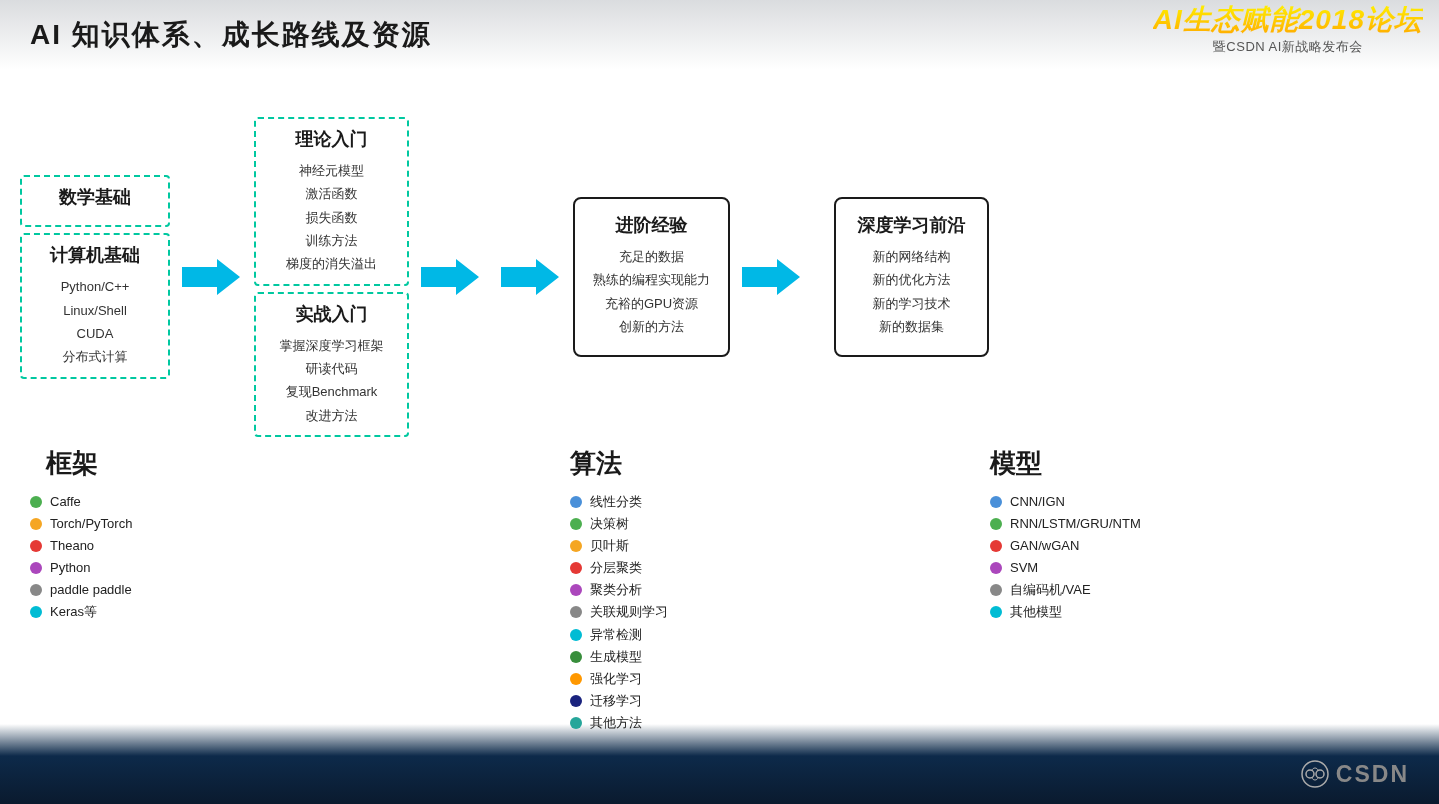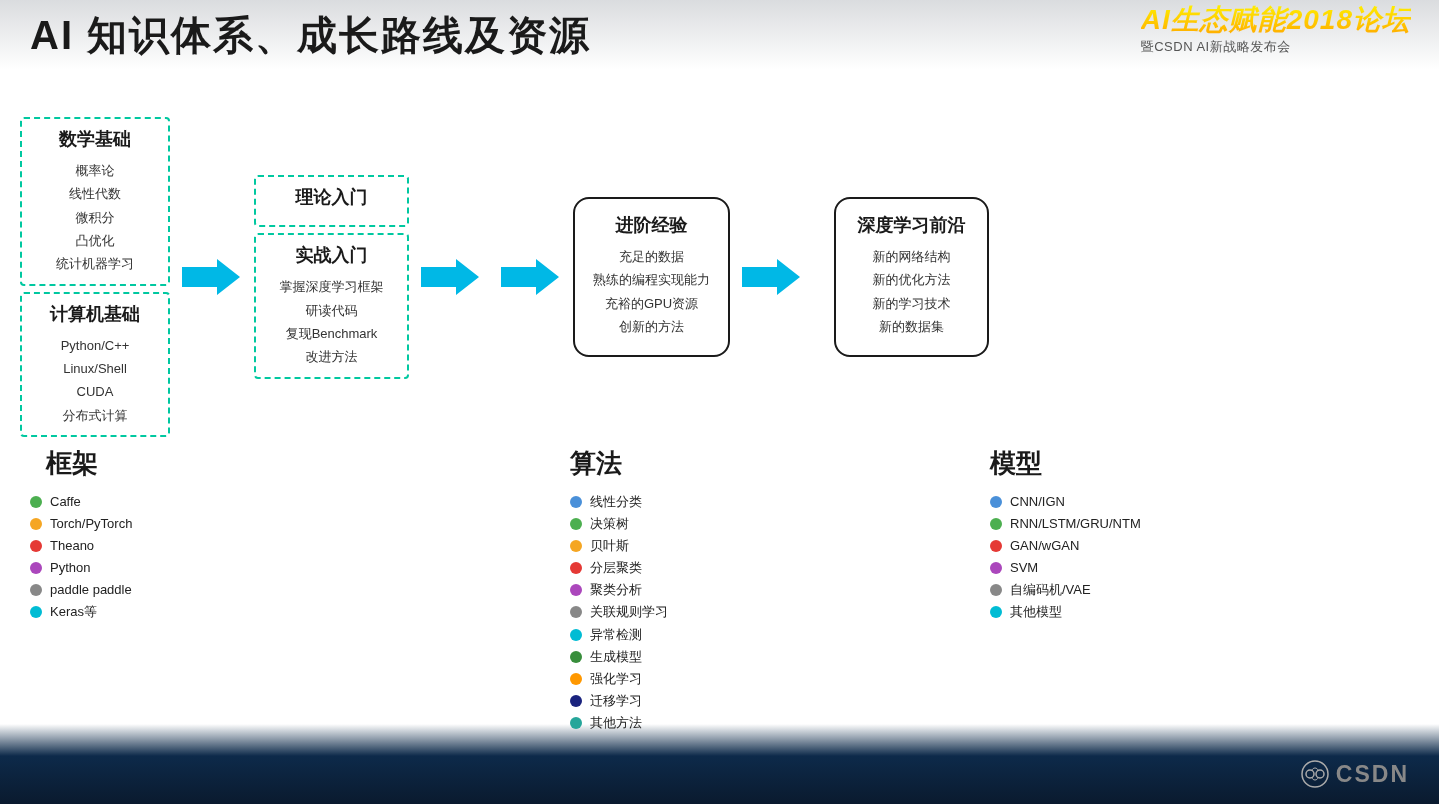--- a/index.html
+++ b/index.html
@@ -29,32 +29,32 @@
       left: 0;
       right: 0;
       height: 70px;
       background: linear-gradient(to bottom, rgba(10,20,40,0.15) 0%, transparent 100%);
       display: flex;
       align-items: center;
       padding: 0 30px;
     }
 
     .main-title {
-      font-size: 40px;
+      font-size: 28px;
       font-weight: bold;
       color: #1a1a1a;
       letter-spacing: 2px;
     }
 
     
     .logo-area {
       position: absolute;
       top: 5px;
-      right: 28px;
-      text-align: left;
+      right: 16px;
+      text-align: center;
     }
 
     .logo-main {
       font-size: 28px;
       font-weight: 900;
       font-style: italic;
       color: transparent;
       background: linear-gradient(to bottom, #ffee00, #ffaa00);
       -webkit-background-clip: text;
       background-clip: text;
@@ -115,21 +115,21 @@
     .small-dashed-title {
       font-size: 16px;
       font-weight: bold;
       color: #1a1a1a;
       line-height: 1.6;
     }
 
     
     .solid-box {
       border: 2px solid #1a1a1a;
-      border-radius: 16px;
+      border-radius: 8px;
       padding: 10px 16px;
       text-align: center;
       background: #fff;
       min-width: 155px;
     }
 
     .solid-box-title {
       font-size: 18px;
       font-weight: bold;
       color: #1a1a1a;
@@ -199,27 +199,20 @@
 <div class="logo-area">
   <div class="logo-main">AI生态赋能2018论坛</div>
   <div class="logo-sub">暨CSDN AI新战略发布会</div>
 </div>
 
 <div style="position:absolute; top:70px; left:20px; right:20px; bottom:320px; display:flex; align-items:center; gap:4px;">
 
   <div style="display:flex; flex-direction:column; gap:6px; min-width:150px;">
     <div class="dashed-box" style="padding:8px 14px;">
       <div class="dashed-box-title">数学基础</div>
-      <div id="math-items">
-          <div class="dashed-box-item">概率论</div>
-          <div class="dashed-box-item">线性代数</div>
-          <div class="dashed-box-item">微积分</div>
-          <div class="dashed-box-item">凸优化</div>
-          <div class="dashed-box-item">统计机器学习</div>
-        </div>
     </div>
     <div class="dashed-box" style="padding:8px 14px;">
       <div class="dashed-box-title">计算机基础</div>
       <div id="computer-items">
           <div class="dashed-box-item">Python/C++</div>
           <div class="dashed-box-item">Linux/Shell</div>
           <div class="dashed-box-item">CUDA</div>
           <div class="dashed-box-item">分布式计算</div>
         </div>
     </div>
@@ -227,20 +220,27 @@
 
   <div class="arrow">
     <svg viewBox="0 0 60 40" width="60" height="40" xmlns="http://www.w3.org/2000/svg">
       <polygon points="0,10 35,10 35,2 58,20 35,38 35,30 0,30" fill="#00b8e6"></polygon>
     </svg>
   </div>
 
   <div style="display:flex; flex-direction:column; gap:6px; min-width:155px;">
     <div class="dashed-box" style="padding:8px 14px;">
       <div class="dashed-box-title">理论入门</div>
+      <div id="theory-items">
+          <div class="dashed-box-item">神经元模型</div>
+          <div class="dashed-box-item">激活函数</div>
+          <div class="dashed-box-item">损失函数</div>
+          <div class="dashed-box-item">训练方法</div>
+          <div class="dashed-box-item">梯度的消失溢出</div>
+        </div>
     </div>
     <div class="dashed-box" style="padding:8px 14px;">
       <div class="dashed-box-title">实战入门</div>
       <div id="practice-items">
           <div class="dashed-box-item">掌握深度学习框架</div>
           <div class="dashed-box-item">研读代码</div>
           <div class="dashed-box-item">复现Benchmark</div>
           <div class="dashed-box-item">改进方法</div>
         </div>
     </div>

